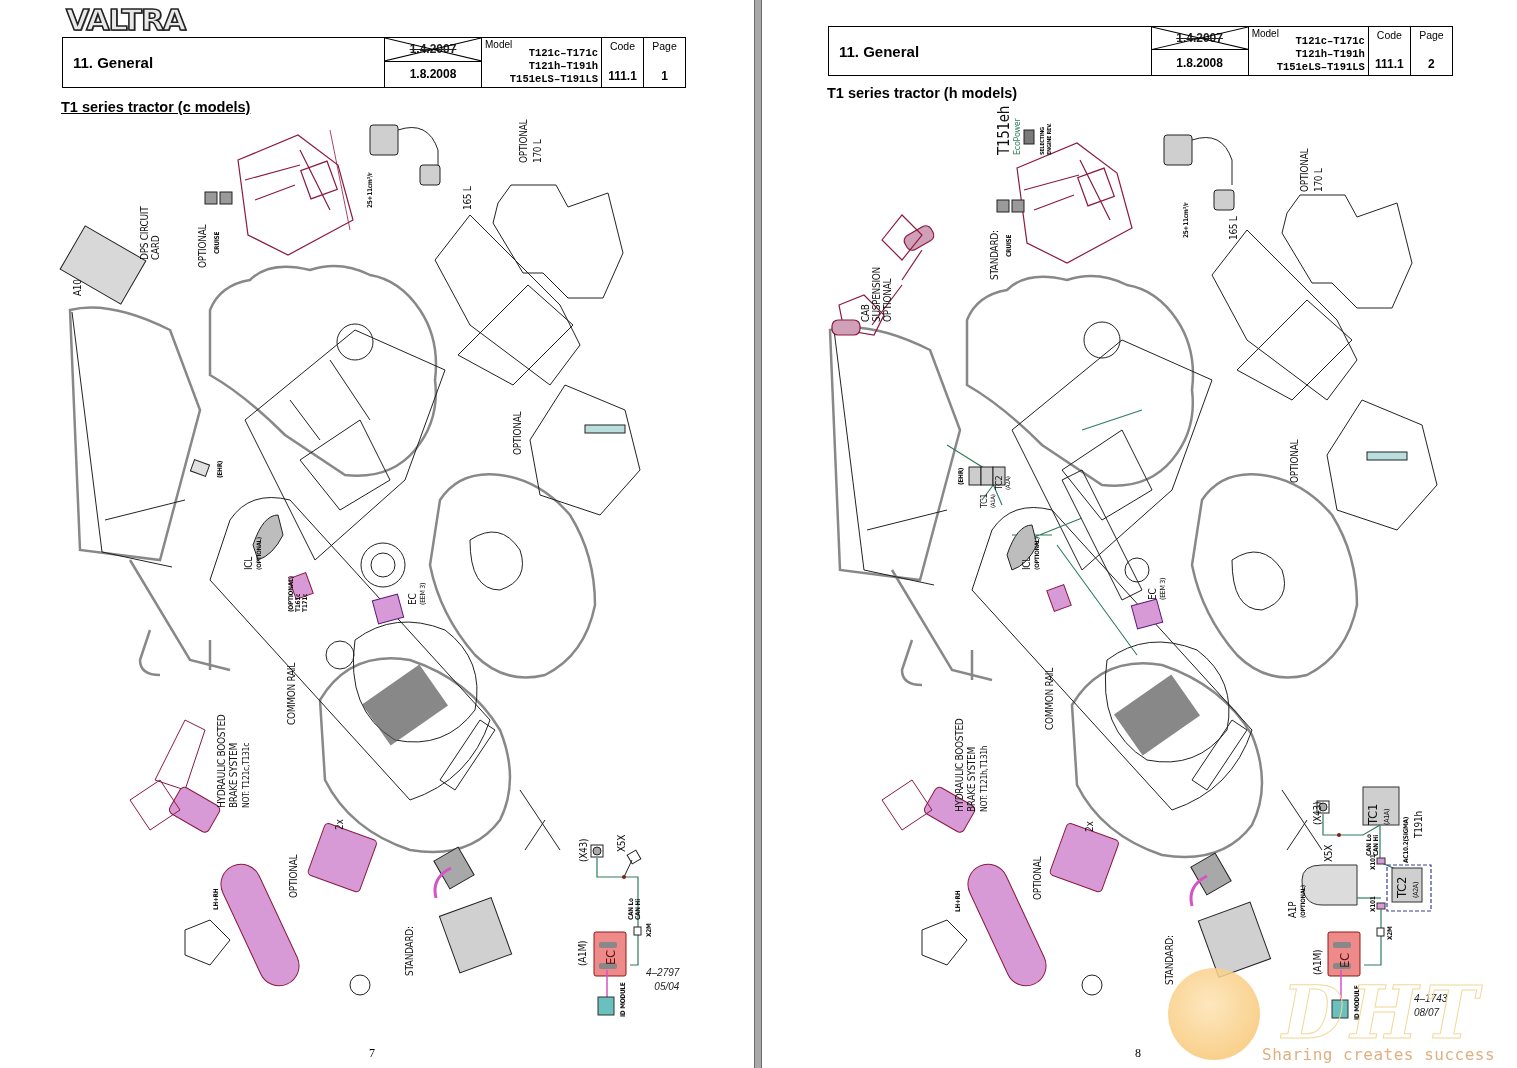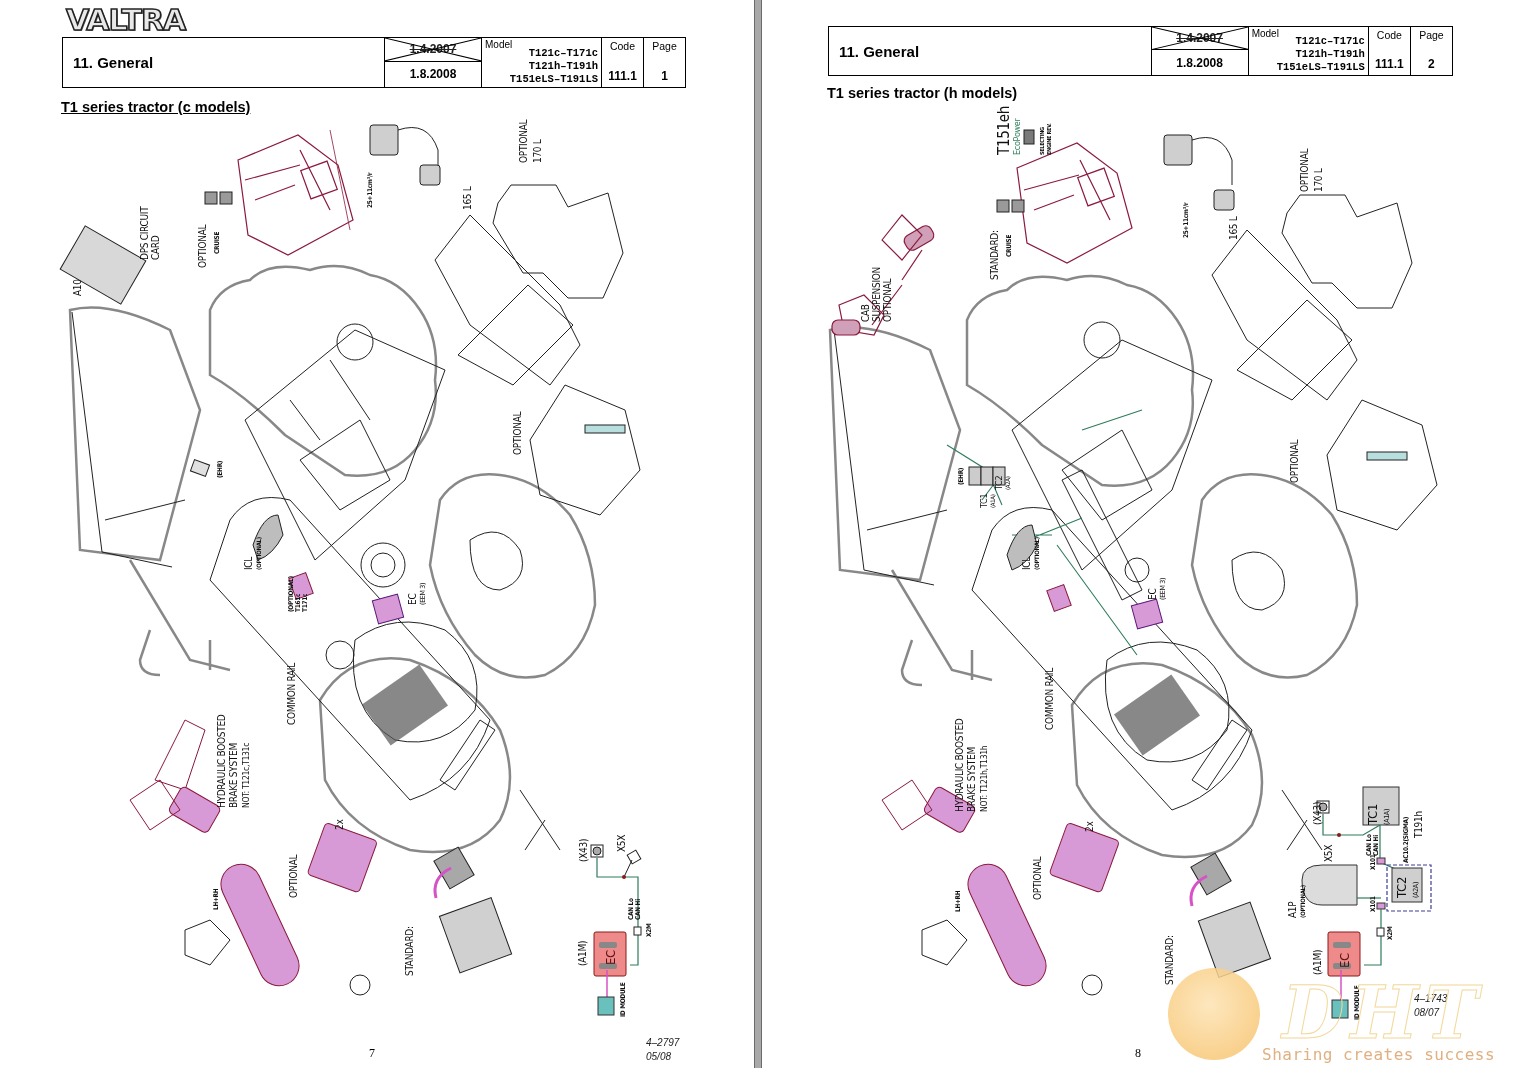--- a/index.html
+++ b/index.html
@@ -202,23 +202,23 @@
   <span class="lbl-rot small" style="left:212px;top:910px;">LH+RH</span>
   <span class="lbl-rot" style="left:404px;top:976px;">STANDARD:</span>
   <span class="lbl-rot" style="left:578px;top:862px;">(X43)</span>
   <span class="lbl-rot" style="left:616px;top:852px;">X5X</span>
   <span class="lbl-rot small" style="left:628px;top:920px;line-height:7px;"><span>CAN Lo</span><br><span>CAN Hi</span></span>
   <span class="lbl-rot small" style="left:645px;top:937px;">X2M</span>
   <span class="lbl-rot" style="left:577px;top:966px;">(A1M)</span>
   <span class="lbl-rot" style="left:603px;top:965px;font-size:13px;color:#5a1010">EC</span>
   <span class="lbl-rot small" style="left:619px;top:1017px;">ID MODULE</span>
 
-  <div class="fig-ref" style="left:646px;top:1036px;">
+  <div class="fig-ref" style="left:646px;top:966px;text-align:right;">
     <div>4–2797</div>
-    <div>05/08</div>
+    <div>05/04</div>
   </div>
 
   <div class="pageno" style="left:369px;top:1046px;">7</div>
 </div>
 
 <div class="gutter"></div>
 
 <div class="page right">
   <table class="hdr" style="left:66px;top:26px;width:625px;height:48px;">
     <tbody>

